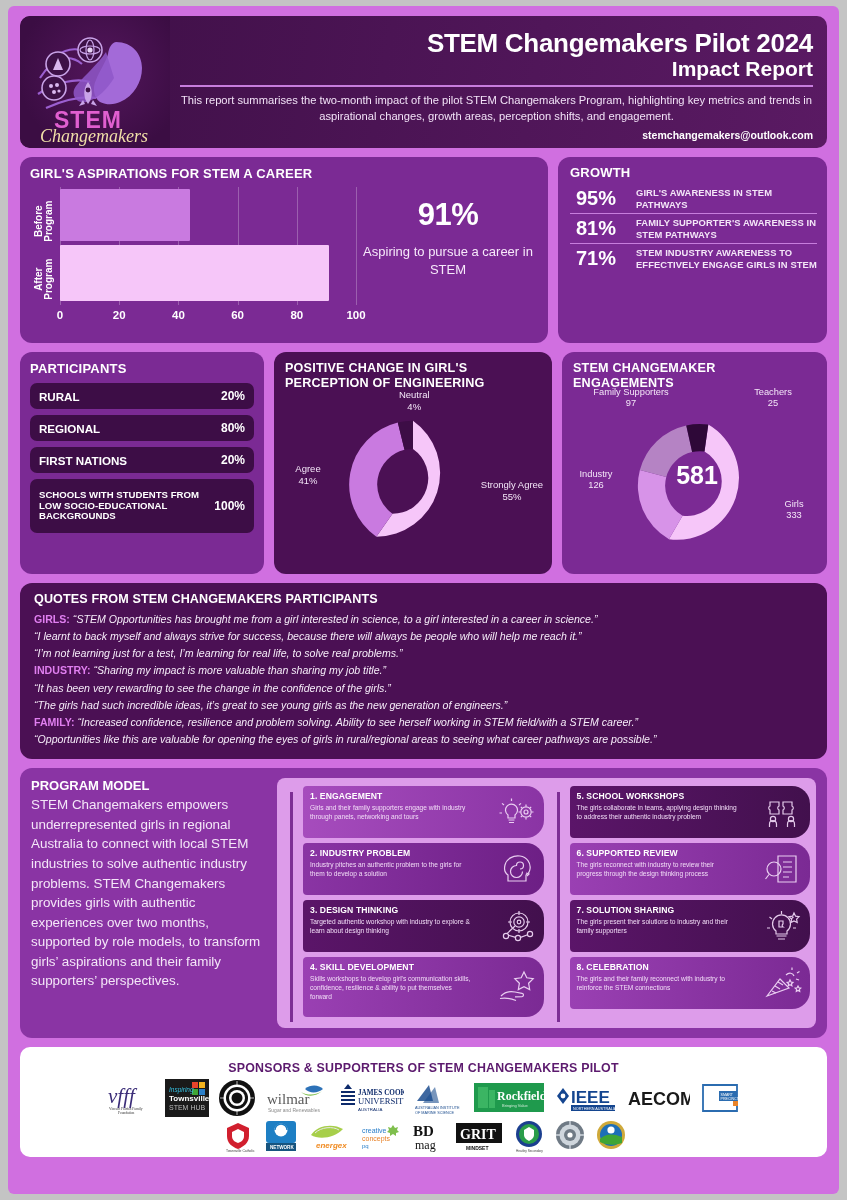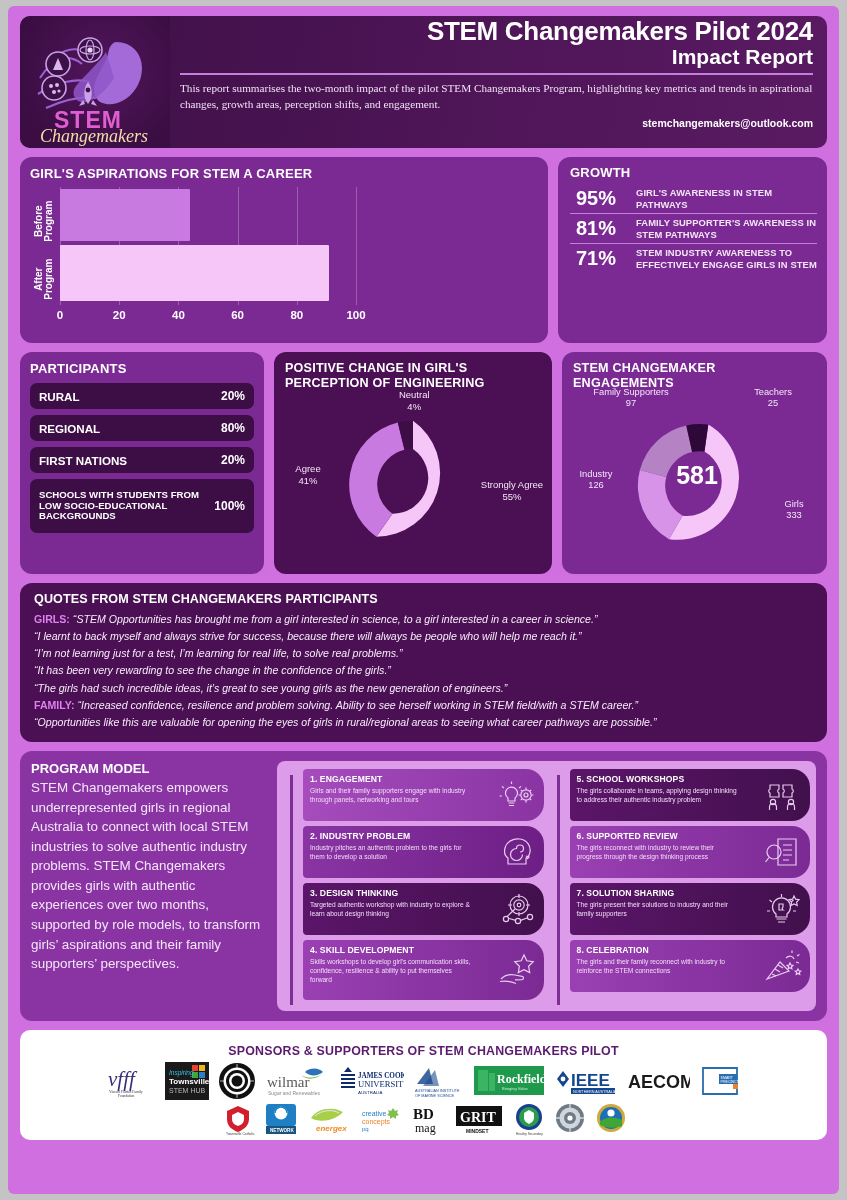--- a/index.html
+++ b/index.html
@@ -25,32 +25,32 @@
     height: 132px;
     overflow: hidden;
   }
   .logo-box {
     width: 150px; min-width:150px;
     position: relative;
     background: radial-gradient(circle at 55% 42%, #53165c 0%, #3b0d43 75%);
     border-radius: 10px 0 0 10px;
   }
   .logo-svg { position:absolute; inset:0; }
-  .head-right { flex:1; padding: 2px 14px 4px 10px; display:flex; flex-direction:column; }
+  .head-right { flex:1; padding: 14px 14px 4px 10px; display:flex; flex-direction:column; }
   .title1 {
     color:#fff; font-size: 26px; font-weight: bold; text-align:right;
     letter-spacing: -0.3px; line-height: 1.05;
   }
   .title2 {
     color:#fff; font-size: 21px; font-weight: bold; text-align:right;
     line-height:1.05; margin-top:1px;
   }
   .hrule { height:2px; background:#c77ddd; margin:5px 0 6px 0; }
   .subhead {
-    color:#f2e2f7; font-size: 11.2px; text-align:left; line-height:1.42;font-family:Liberation Serif, serif;
+    color:#f2e2f7; font-size: 11.2px; text-align:center; line-height:1.42;
   }
   .email {
     color:#ffffff; font-size: 10.5px; font-weight:bold; text-align:right; margin-top:4px;
   }
   
   .row { display:flex; gap:10px; margin-top:9px; }
   .card { background:#7b2a94; border-radius:12px; }
   .card-deep { background:#4b1054; border-radius:12px; }
   .card-title {
     color:#fff; font-weight:bold; letter-spacing:0.2px;
@@ -201,20 +201,24 @@
           </div>
           <div class="xaxis">
             <span class="xtick" style="left:0%">0</span>
             <span class="xtick" style="left:20%">20</span>
             <span class="xtick" style="left:40%">40</span>
             <span class="xtick" style="left:60%">60</span>
             <span class="xtick" style="left:80%">80</span>
             <span class="xtick" style="left:100%">100</span>
           </div>
         </div>
+        <div class="bigstat">
+          <div class="pct">91%</div>
+          <div class="cap">Aspiring to pursue a career in STEM</div>
+        </div>
       </div>
     </div>
 
     <div class="card growth">
       <div class="card-title">GROWTH</div>
       <div class="growth-item">
         <div class="gval">95%</div>
         <div class="gtxt">GIRL'S AWARENESS IN STEM PATHWAYS</div>
       </div>
       <div class="growth-item">
@@ -305,20 +309,21 @@
         <div class="eng-center" style="left:50%; top:50%; transform:translate(-44%,-52%);">581</div>
       </div>
     </div>
   </div>
 
   <div class="quotes">
     <h2>QUOTES FROM STEM CHANGEMAKERS PARTICIPANTS</h2>
     <div class="q-line"><span class="q-who">GIRLS:</span><span> “STEM Opportunities has brought me from a girl interested in science, to a girl interested in a career in science.”</span></div>
     <div class="q-line"><span class="q-who"></span><span>“I learnt to back myself and always strive for success, because there will always be people who will help me reach it.”</span></div>
     <div class="q-line"><span class="q-who"></span><span>“I’m not learning just for a test, I’m learning for real life, to solve real problems.”</span></div>
+    <div class="q-line"><span class="q-who">INDUSTRY:</span><span> “Sharing my impact is more valuable than sharing my job title.”</span></div>
     <div class="q-line"><span class="q-who"></span><span>“It has been very rewarding to see the change in the confidence of the girls.”</span></div>
     <div class="q-line"><span class="q-who"></span><span>“The girls had such incredible ideas, it’s great to see young girls as the new generation of engineers.”</span></div>
     <div class="q-line"><span class="q-who">FAMILY:</span><span> “Increased confidence, resilience and problem solving. Ability to see herself working in STEM field/with a STEM career.”</span></div>
     <div class="q-line"><span class="q-who"></span><span>“Opportunities like this are valuable for opening the eyes of girls in rural/regional areas to seeing what career pathways are possible.”</span></div>
   </div>
 
   <div class="program">
     <div class="pm-left">
       <h2>PROGRAM MODEL</h2>
       <p>STEM Changemakers empowers underrepresented girls in regional Australia to connect with local STEM industries to solve authentic industry problems. STEM Changemakers provides girls with authentic experiences over two months, supported by role models, to transform girls’ aspirations and their family supporters’ perspectives.</p>

